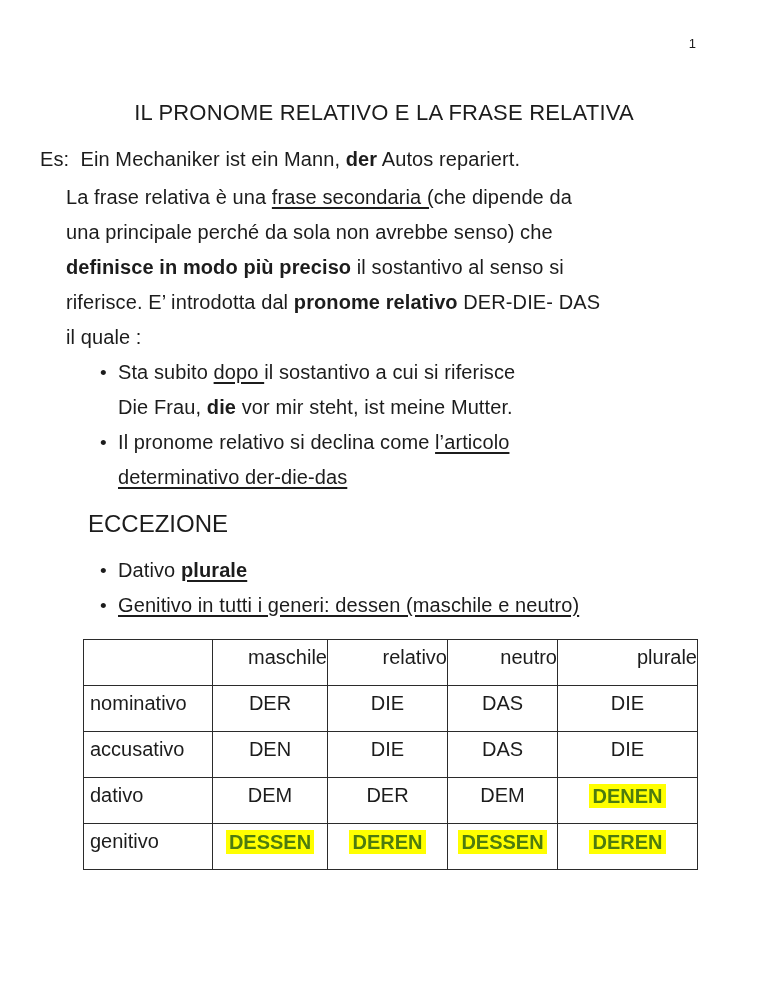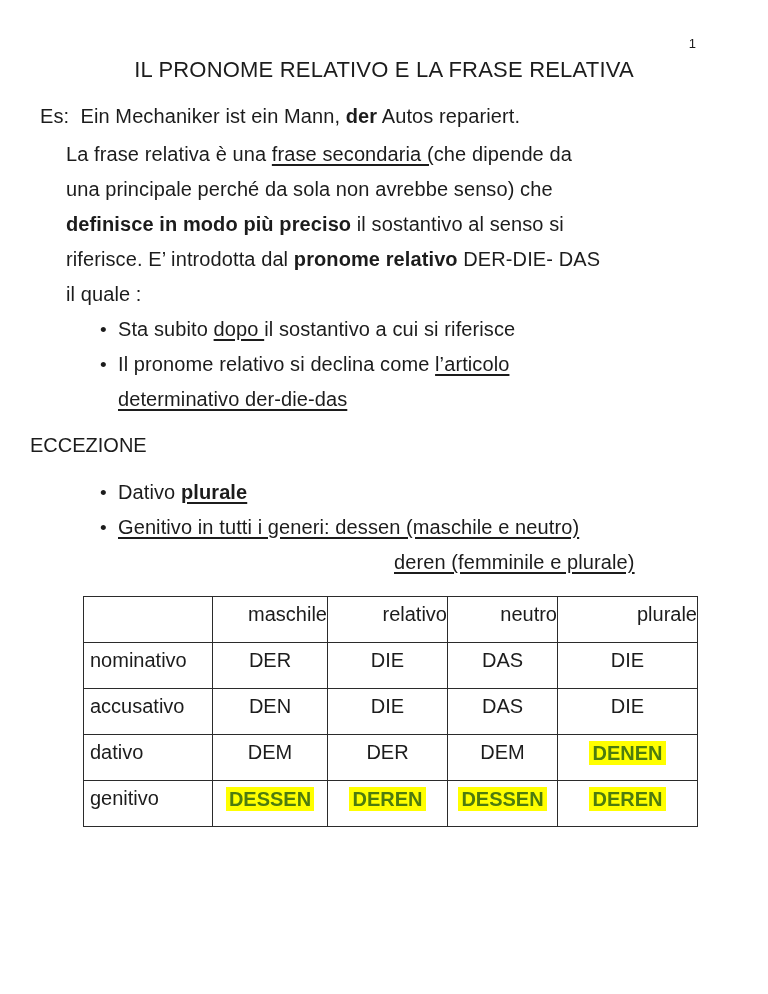--- a/index.html
+++ b/index.html
@@ -5,35 +5,35 @@
   html,body{margin:0;padding:0;}
   body{
     width:768px;height:994px;background:#ffffff;
     font-family:"Liberation Sans",sans-serif;
     color:#1c1c1c;
     -webkit-font-smoothing:antialiased;
   }
   .page{position:relative;width:768px;height:994px;overflow:hidden;background:#ffffff;}
   .pagenum{position:absolute;top:36px;right:72px;font-size:13px;color:#1c1c1c;}
   .title{
-    margin:57px 0 0 0;
+    margin:100px 0 0 0;
     font-size:22px;font-weight:400;line-height:26px;
     text-align:center;letter-spacing:0.2px;
   }
   .tline{
     font-size:20px;line-height:35px;white-space:pre-wrap;letter-spacing:0.1px;
   }
   .example{margin:16px 60px 0 40px;}
   .intro{margin:3px 56px 0 66px;}
   .bullets{margin:0 40px 0 100px;}
   .bullets.second{margin-top:12px;}
   .bullet{display:flex;align-items:flex-start;}
   .dot{width:18px;flex:0 0 18px;font-size:19px;line-height:35px;}
   .bcontent{flex:1;}
-  .eccezione{margin:11px 0 0 30px;font-size:20px;line-height:35px;}
+  .eccezione{margin:11px 0 0 88px;font-size:24px;line-height:35px;}
   .indent-cont{padding-left:276px;}
   b,.b{font-weight:700;}
   .u{text-decoration:underline;text-decoration-thickness:1.5px;text-underline-offset:3px;text-align:right;}
   .bu{font-weight:700;text-decoration:underline;text-decoration-thickness:1.8px;text-underline-offset:3px;}
 
   table.decl{
     border-collapse:collapse;table-layout:fixed;
     margin:16px 0 0 83px;
   }
   table.decl td,table.decl th{
@@ -75,20 +75,21 @@
     <div class="tline"><span class="b">definisce in modo più preciso</span><span> il sostantivo al senso si</span></div>
     <div class="tline"><span>riferisce. E’ introdotta dal </span><span class="b">pronome relativo</span><span> DER-DIE- DAS</span></div>
     <div class="tline"><span>il quale :</span></div>
   </div>
 
   <div class="bullets">
     <div class="bullet">
       <span class="dot">•</span>
       <div class="bcontent">
         <div class="tline"><span>Sta subito </span><span class="u">dopo </span><span>il sostantivo a cui si riferisce</span></div>
+        <div class="tline"><span>Die Frau, </span><span class="b">die</span><span> vor mir steht, ist meine Mutter.</span></div>
       </div>
     </div>
     <div class="bullet">
       <span class="dot">•</span>
       <div class="bcontent">
         <div class="tline"><span>Il pronome relativo si declina come </span><span class="u">l’articolo</span></div>
         <div class="tline"><span class="u">determinativo der-die-das</span></div>
       </div>
     </div>
   </div>
@@ -99,21 +100,20 @@
     <div class="bullet">
       <span class="dot">•</span>
       <div class="bcontent">
         <div class="tline"><span>Dativo </span><span class="bu">plurale</span></div>
       </div>
     </div>
     <div class="bullet">
       <span class="dot">•</span>
       <div class="bcontent">
         <div class="tline"><span class="u">Genitivo in tutti i generi: dessen (maschile e neutro)</span></div>
-        <div class="tline indent-cont"><span class="u">deren (femminile e plurale)</span></div>
       </div>
     </div>
   </div>
 
   <table class="decl">
     <colgroup>
       <col class="c-lbl">
         <col class="c-m">
         <col class="c-f">
         <col class="c-n">

